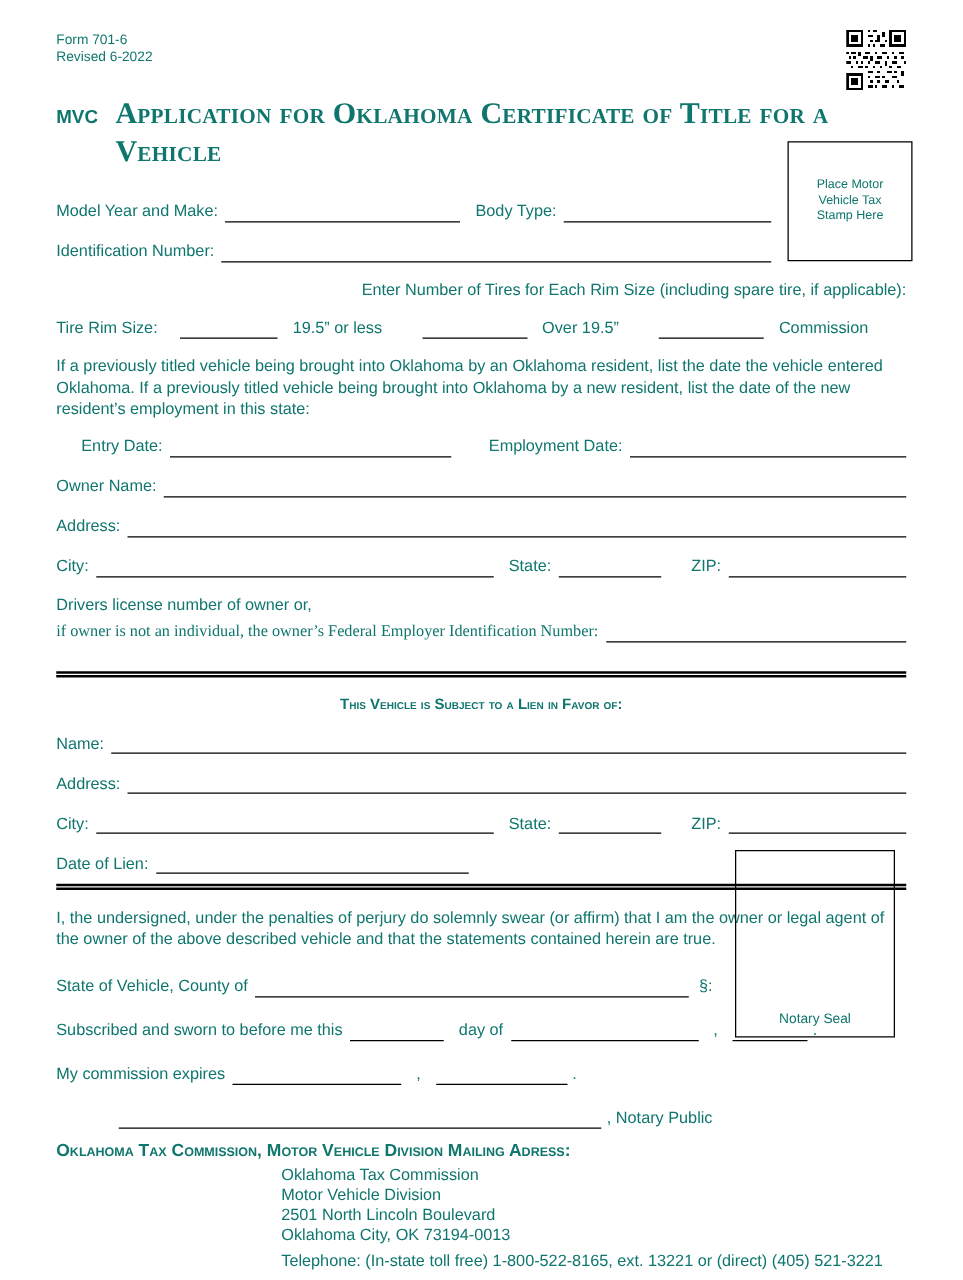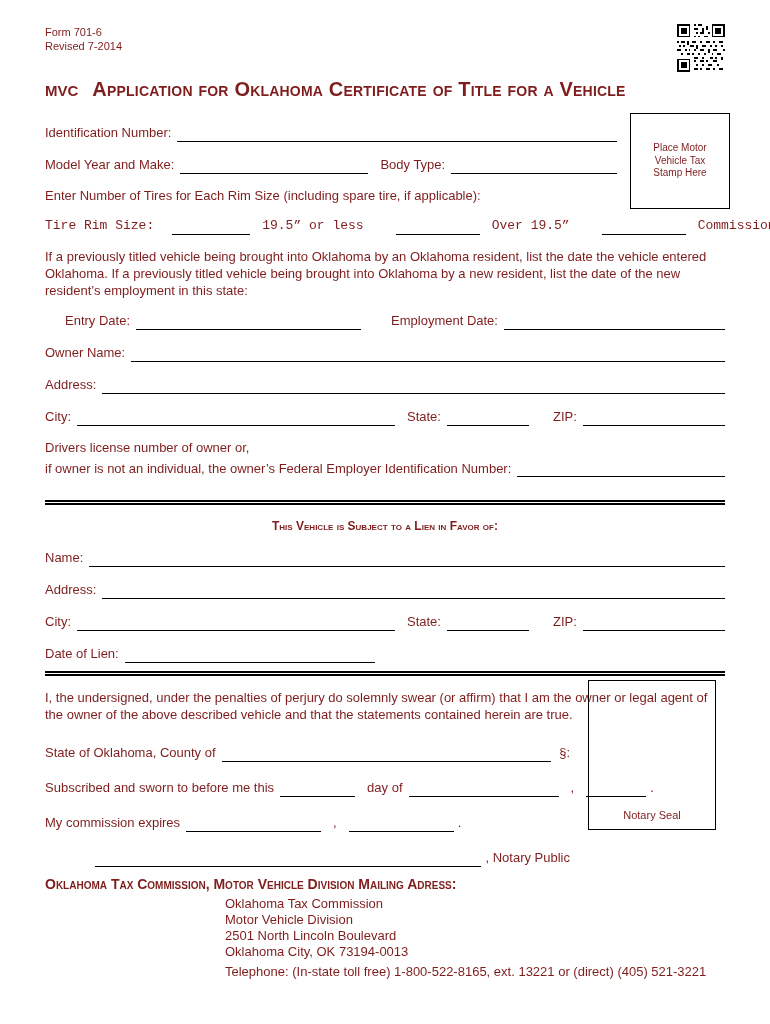--- a/index.html
+++ b/index.html
@@ -1,51 +1,51 @@
 <!DOCTYPE html>
 <html><head>
 <meta charset="utf-8">
 <style>
   * { margin:0; padding:0; box-sizing:border-box; }
   html,body { background:#ffffff; }
   .page {
     position:relative;
     width:770px; height:1024px;
-    background:#fff; color:#7f1d1d;
+    background:#fff; color:#0f766e;
     font-family:"Liberation Sans", sans-serif;
     font-size:13px; line-height:1.3;
     padding:26px 45px 18px 45px;
     overflow:hidden;
   }
 
   
   .top-row { display:flex; justify-content:space-between; align-items:flex-start; }
   .form-meta { font-size:11px; line-height:1.25; }
   .qr { width:48px; height:48px; margin-top:-2px; }
   .title-row { display:flex; align-items:baseline; gap:14px; margin-top:4px; }
   .mvc { font-weight:bold; font-size:15px; }
-  .form-title { font-size:20px; font-weight:bold; font-variant:small-caps; letter-spacing:.2px; }
+  .form-title { font-size:24px; font-weight:bold; font-variant:small-caps; letter-spacing:.2px;font-family:Liberation Serif, serif; }
 
   
   .row { display:flex; align-items:flex-end; margin-bottom:14px; min-height:18px; }
   .lbl { white-space:nowrap; padding-right:6px; }
   .fill { border-bottom:1px solid #000; height:15px; flex:1 1 auto; min-width:28px; }
   .fill.fx { flex:0 0 auto; }
   .gap { margin-left:12px; }
   .gap-lg { margin-left:26px; }
 
   .vehicle-block { margin-top:22px; margin-right:108px; }
-  .tires-instruction { margin:2px 0 12px 0; }
-  .tire-row { margin-right:73px;font-family:Liberation Mono, monospace; }
+  .tires-instruction { margin:2px 0 12px 0;text-align:right; }
+  .tire-row { margin-right:73px; }
 
   .intro-par { margin:2px 0 12px 0; }
   .entry-row { padding-left:20px; }
 
   .license-l1 { margin-bottom:3px; }
-  .license-row { margin-bottom:23px; }
+  .license-row { margin-bottom:23px;font-family:Liberation Serif, serif; }
 
   .divider { height:5px; border-top:2px solid #000; border-bottom:2px solid #000; margin:8px 0 14px 0; }
 
   .lien-heading { text-align:center; font-weight:bold; font-variant:small-caps; font-size:12px; margin:2px 0 14px 0; }
 
   .affirm { margin:4px 0 20px 0; }
 
   .sig-block { width:505px; margin-bottom:12px; }
   .sig-line { border-bottom:1px solid #000; height:16px; }
   .sig-caption { text-align:center; font-size:11px; padding-top:2px; }
@@ -71,21 +71,21 @@
   }
 </style>
 </head>
 <body>
 
 <div class="page">
 
   <div class="top-row">
     <div class="form-meta">
       <div>Form 701-6</div>
-      <div>Revised 7-2014</div>
+      <div>Revised 6-2022</div>
     </div>
     <div class="qr">
       <svg viewBox="0 0 25 25" width="48" height="48" shape-rendering="crispEdges" aria-hidden="true">
         <rect x="0" y="0" width="7" height="7" fill="#000"></rect>
           <rect x="1" y="1" width="5" height="5" fill="#fff"></rect>
           <rect x="2" y="2" width="3" height="3" fill="#000"></rect>
         <rect x="18" y="0" width="7" height="7" fill="#000"></rect>
           <rect x="19" y="1" width="5" height="5" fill="#fff"></rect>
           <rect x="20" y="2" width="3" height="3" fill="#000"></rect>
         <rect x="0" y="18" width="7" height="7" fill="#000"></rect>
@@ -100,27 +100,27 @@
     <span class="mvc">MVC</span>
     <h1 class="form-title">Application for Oklahoma Certificate of Title for a Vehicle</h1>
   </div>
 
   <div class="stamp-box">
     <span>Place Motor Vehicle Tax Stamp Here</span>
   </div>
 
   <div class="vehicle-block">
     <div class="row">
-      <span class="lbl">Identification Number:</span>
-      <span class="fill"></span>
-    </div>
-    <div class="row">
       <span class="lbl">Model Year and Make:</span>
       <span class="fill fx" style="width:188px"></span>
       <span class="lbl gap">Body Type:</span>
+      <span class="fill"></span>
+    </div>
+    <div class="row">
+      <span class="lbl">Identification Number:</span>
       <span class="fill"></span>
     </div>
   </div>
 
   <div class="tires-instruction">Enter Number of Tires for Each Rim Size (including spare tire, if applicable):</div>
 
   <div class="row tire-row">
     <span class="lbl">Tire Rim Size:</span>
     <span class="fill fx gap" style="width:78px"></span>
     <span class="lbl gap">19.5” or less</span>
@@ -196,21 +196,21 @@
 
   <div class="affirm">I, the undersigned, under the penalties of perjury do solemnly swear (or affirm) that I am the owner or legal agent of the owner of the above described vehicle and that the statements contained herein are true.</div>
 
   <div class="seal-box">
     <span>Notary Seal</span>
   </div>
 
 
   <div class="notary-block">
     <div class="row">
-      <span class="lbl">State of Oklahoma, County of</span>
+      <span class="lbl">State of Vehicle, County of</span>
       <span class="fill"></span>
       <span class="lbl" style="margin-left:8px;padding-right:0">§:</span>
     </div>
     <div class="row">
       <span class="lbl">Subscribed and sworn to before me this</span>
       <span class="fill fx" style="width:75px"></span>
       <span class="lbl gap">day of</span>
       <span class="fill fx" style="width:150px"></span>
       <span class="lbl gap" style="padding-right:0">,</span>
       <span class="fill fx gap" style="width:60px"></span>

